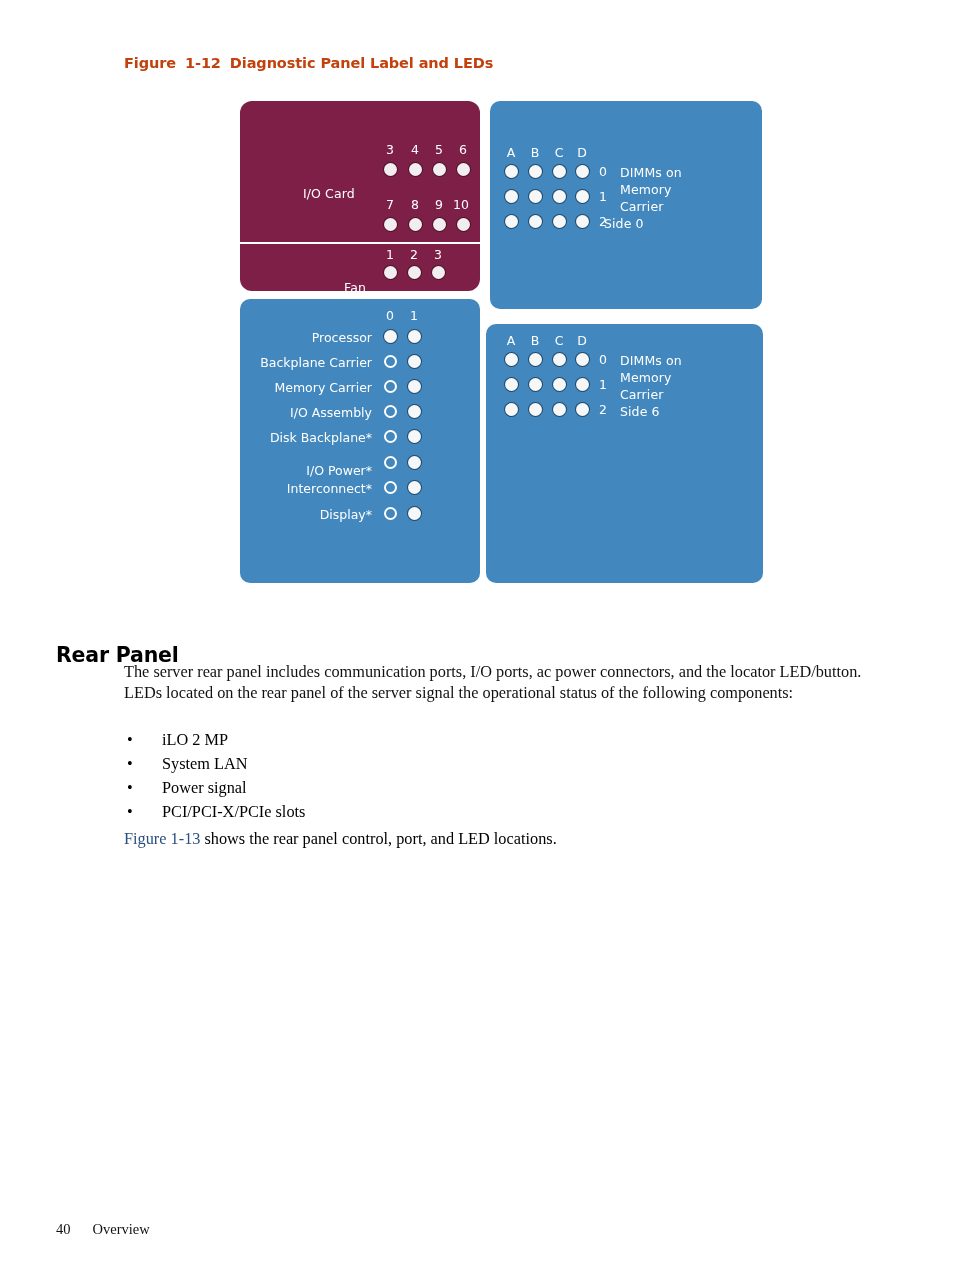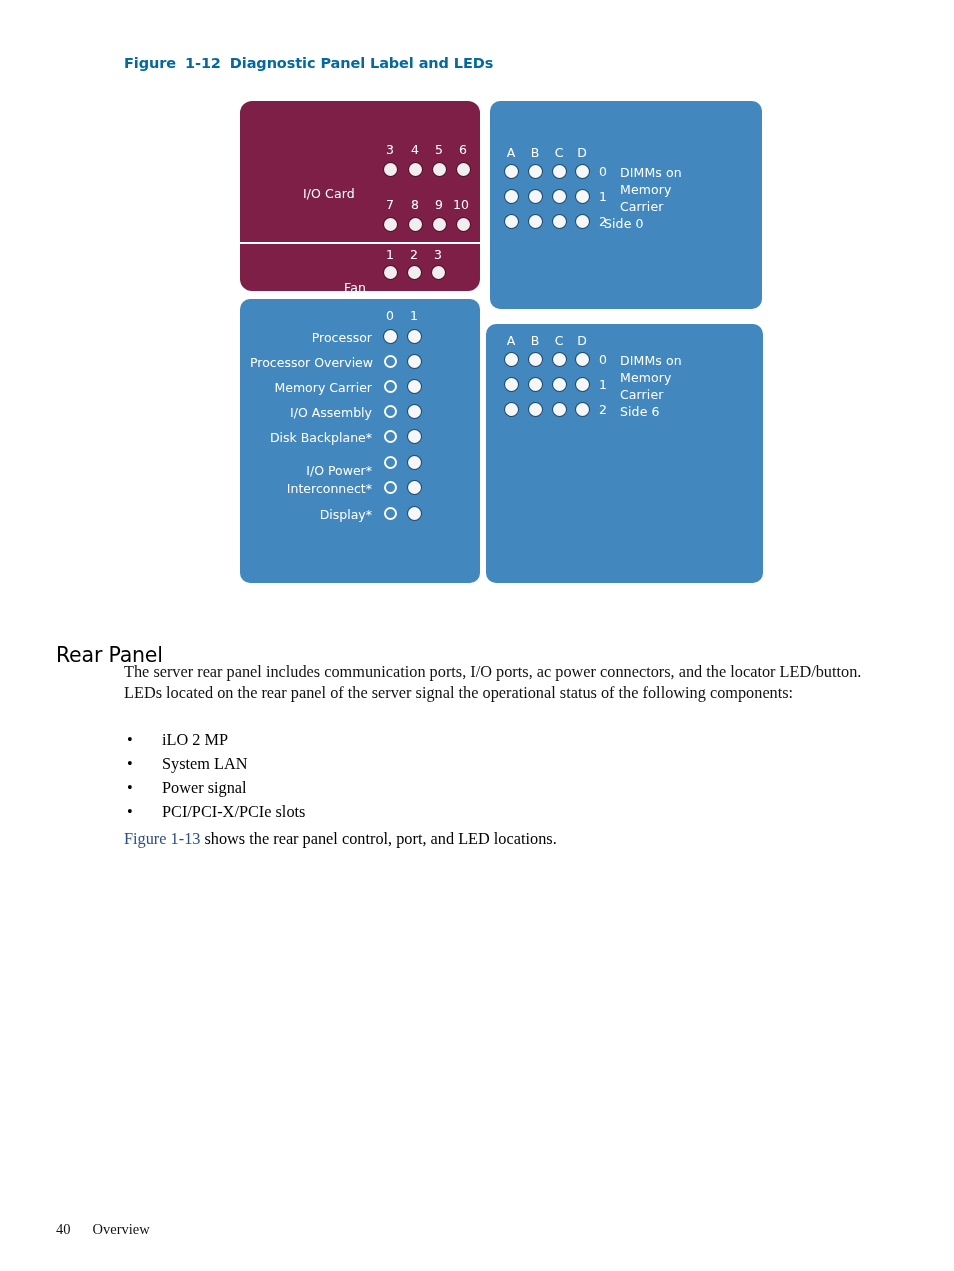--- a/index.html
+++ b/index.html
@@ -18,21 +18,21 @@
 
   
   .fig-caption {
     position: absolute;
     left: 124px;
     top: 55px;
     font-family: "DejaVu Sans", "Liberation Sans", sans-serif;
     font-size: 14.5px;
     font-weight: bold;
     letter-spacing: -0.1px;
-    color: #0369a1;
+    color: #c2410c;
     white-space: nowrap;
   }
   .fig-caption .cap-num { margin-left: 9px; }
   .fig-caption .cap-txt { margin-left: 9px; }
 
   
   .figure-art {
     position: absolute;
     left: 0;
     top: 0;
@@ -133,21 +133,21 @@
     border: 2px solid #ffffff;
   }
 
   
   .section-heading {
     position: absolute;
     left: 56px;
     top: 626px;
     font-family: "DejaVu Sans", "Liberation Sans", sans-serif;
     font-size: 20.5px;
-    font-weight: normal;
+    font-weight: bold;
     letter-spacing: -0.2px;
     color: #000000;
   }
 
   
   .body-block {
     position: absolute;
     left: 124px;
     top: 661px;
     width: 756px;
@@ -282,21 +282,21 @@
 
   <div class="panel panel-blue-bl"></div>
 
   <div class="pnl-num" style="left:382px; top:308px;">0</div>
   <div class="pnl-num" style="left:406px; top:308px;">1</div>
 
   <div class="pnl-rowlabel" style="left:250px; top:330px; width:122px;">Processor</div>
   <div class="led filled-on-blue" style="left:384px; top:330px;"></div>
   <div class="led filled-on-blue" style="left:408px; top:330px;"></div>
 
-  <div class="pnl-rowlabel" style="left:250px; top:355px; width:122px;">Processor Overview</div>
+  <div class="pnl-rowlabel" style="left:250px; top:355px; width:122px;">Backplane Carrier</div>
   <div class="led ring-on-blue" style="left:384px; top:355px;"></div>
   <div class="led filled-on-blue" style="left:408px; top:355px;"></div>
 
   <div class="pnl-rowlabel" style="left:250px; top:380px; width:122px;">Memory Carrier</div>
   <div class="led ring-on-blue" style="left:384px; top:380px;"></div>
   <div class="led filled-on-blue" style="left:408px; top:380px;"></div>
 
   <div class="pnl-rowlabel" style="left:250px; top:405px; width:122px;">I/O Assembly</div>
   <div class="led ring-on-blue" style="left:384px; top:405px;"></div>
   <div class="led filled-on-blue" style="left:408px; top:405px;"></div>

